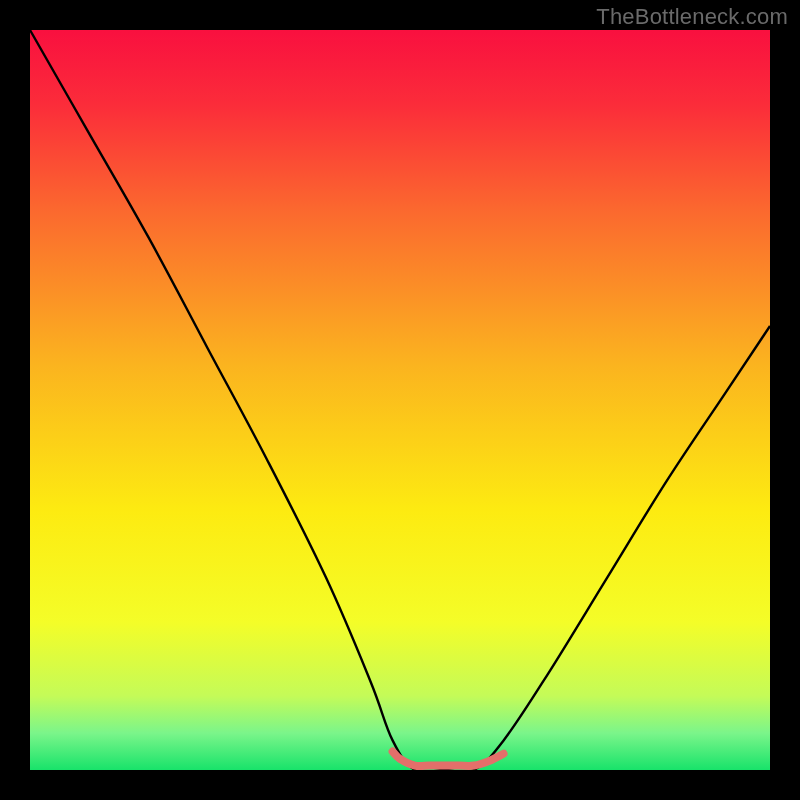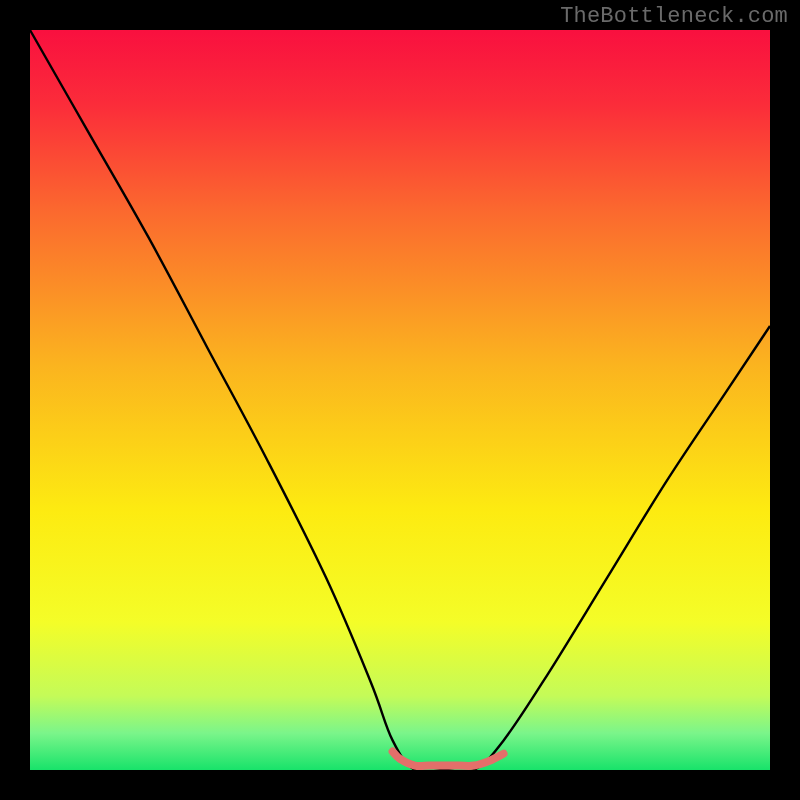--- a/index.html
+++ b/index.html
@@ -13,21 +13,21 @@
   .frame {
     position: relative;
     width: 800px;
     height: 800px;
     background: #000;
   }
   .watermark {
     position: absolute;
     top: 4px;
     right: 12px;
-    font-family: Liberation Mono, monospace;
+    font-family: Liberation Sans, sans-serif;
     font-size: 22px;
     font-weight: 500;
     color: #6a6a6a;
     letter-spacing: 0.2px;
     z-index: 5;
   }
   svg {
     position: absolute;
     left: 0;
     top: 0;

